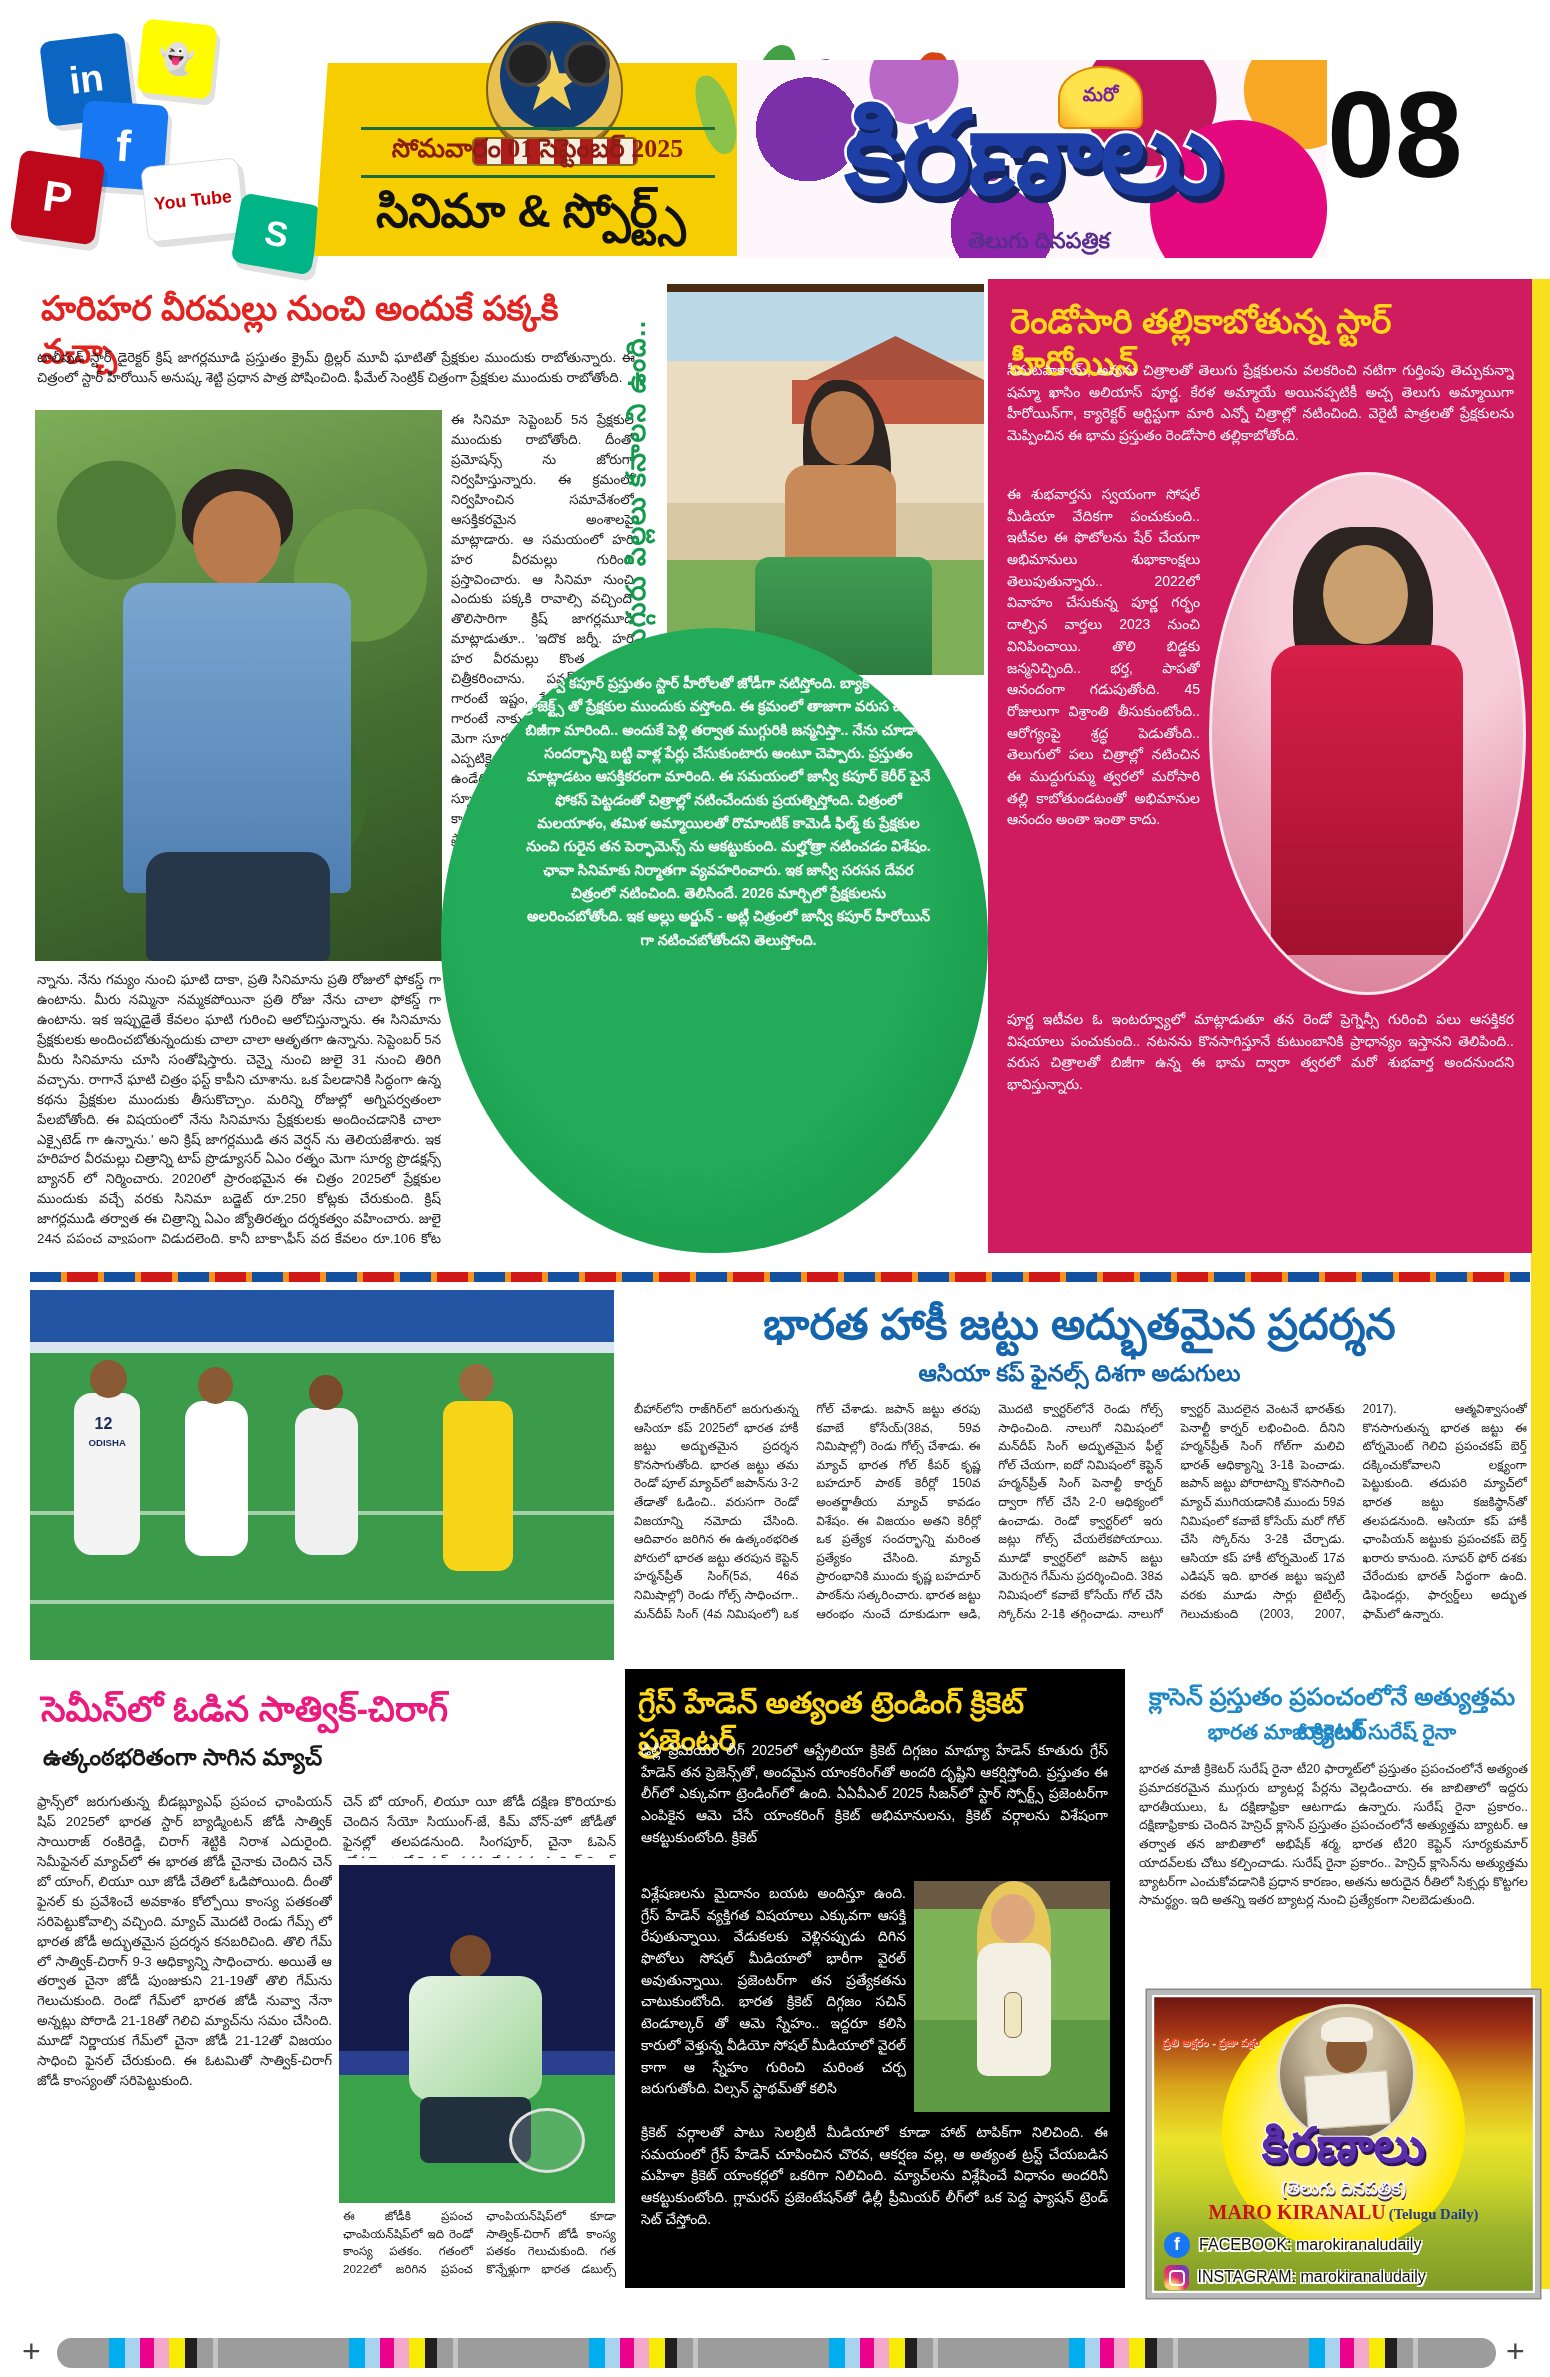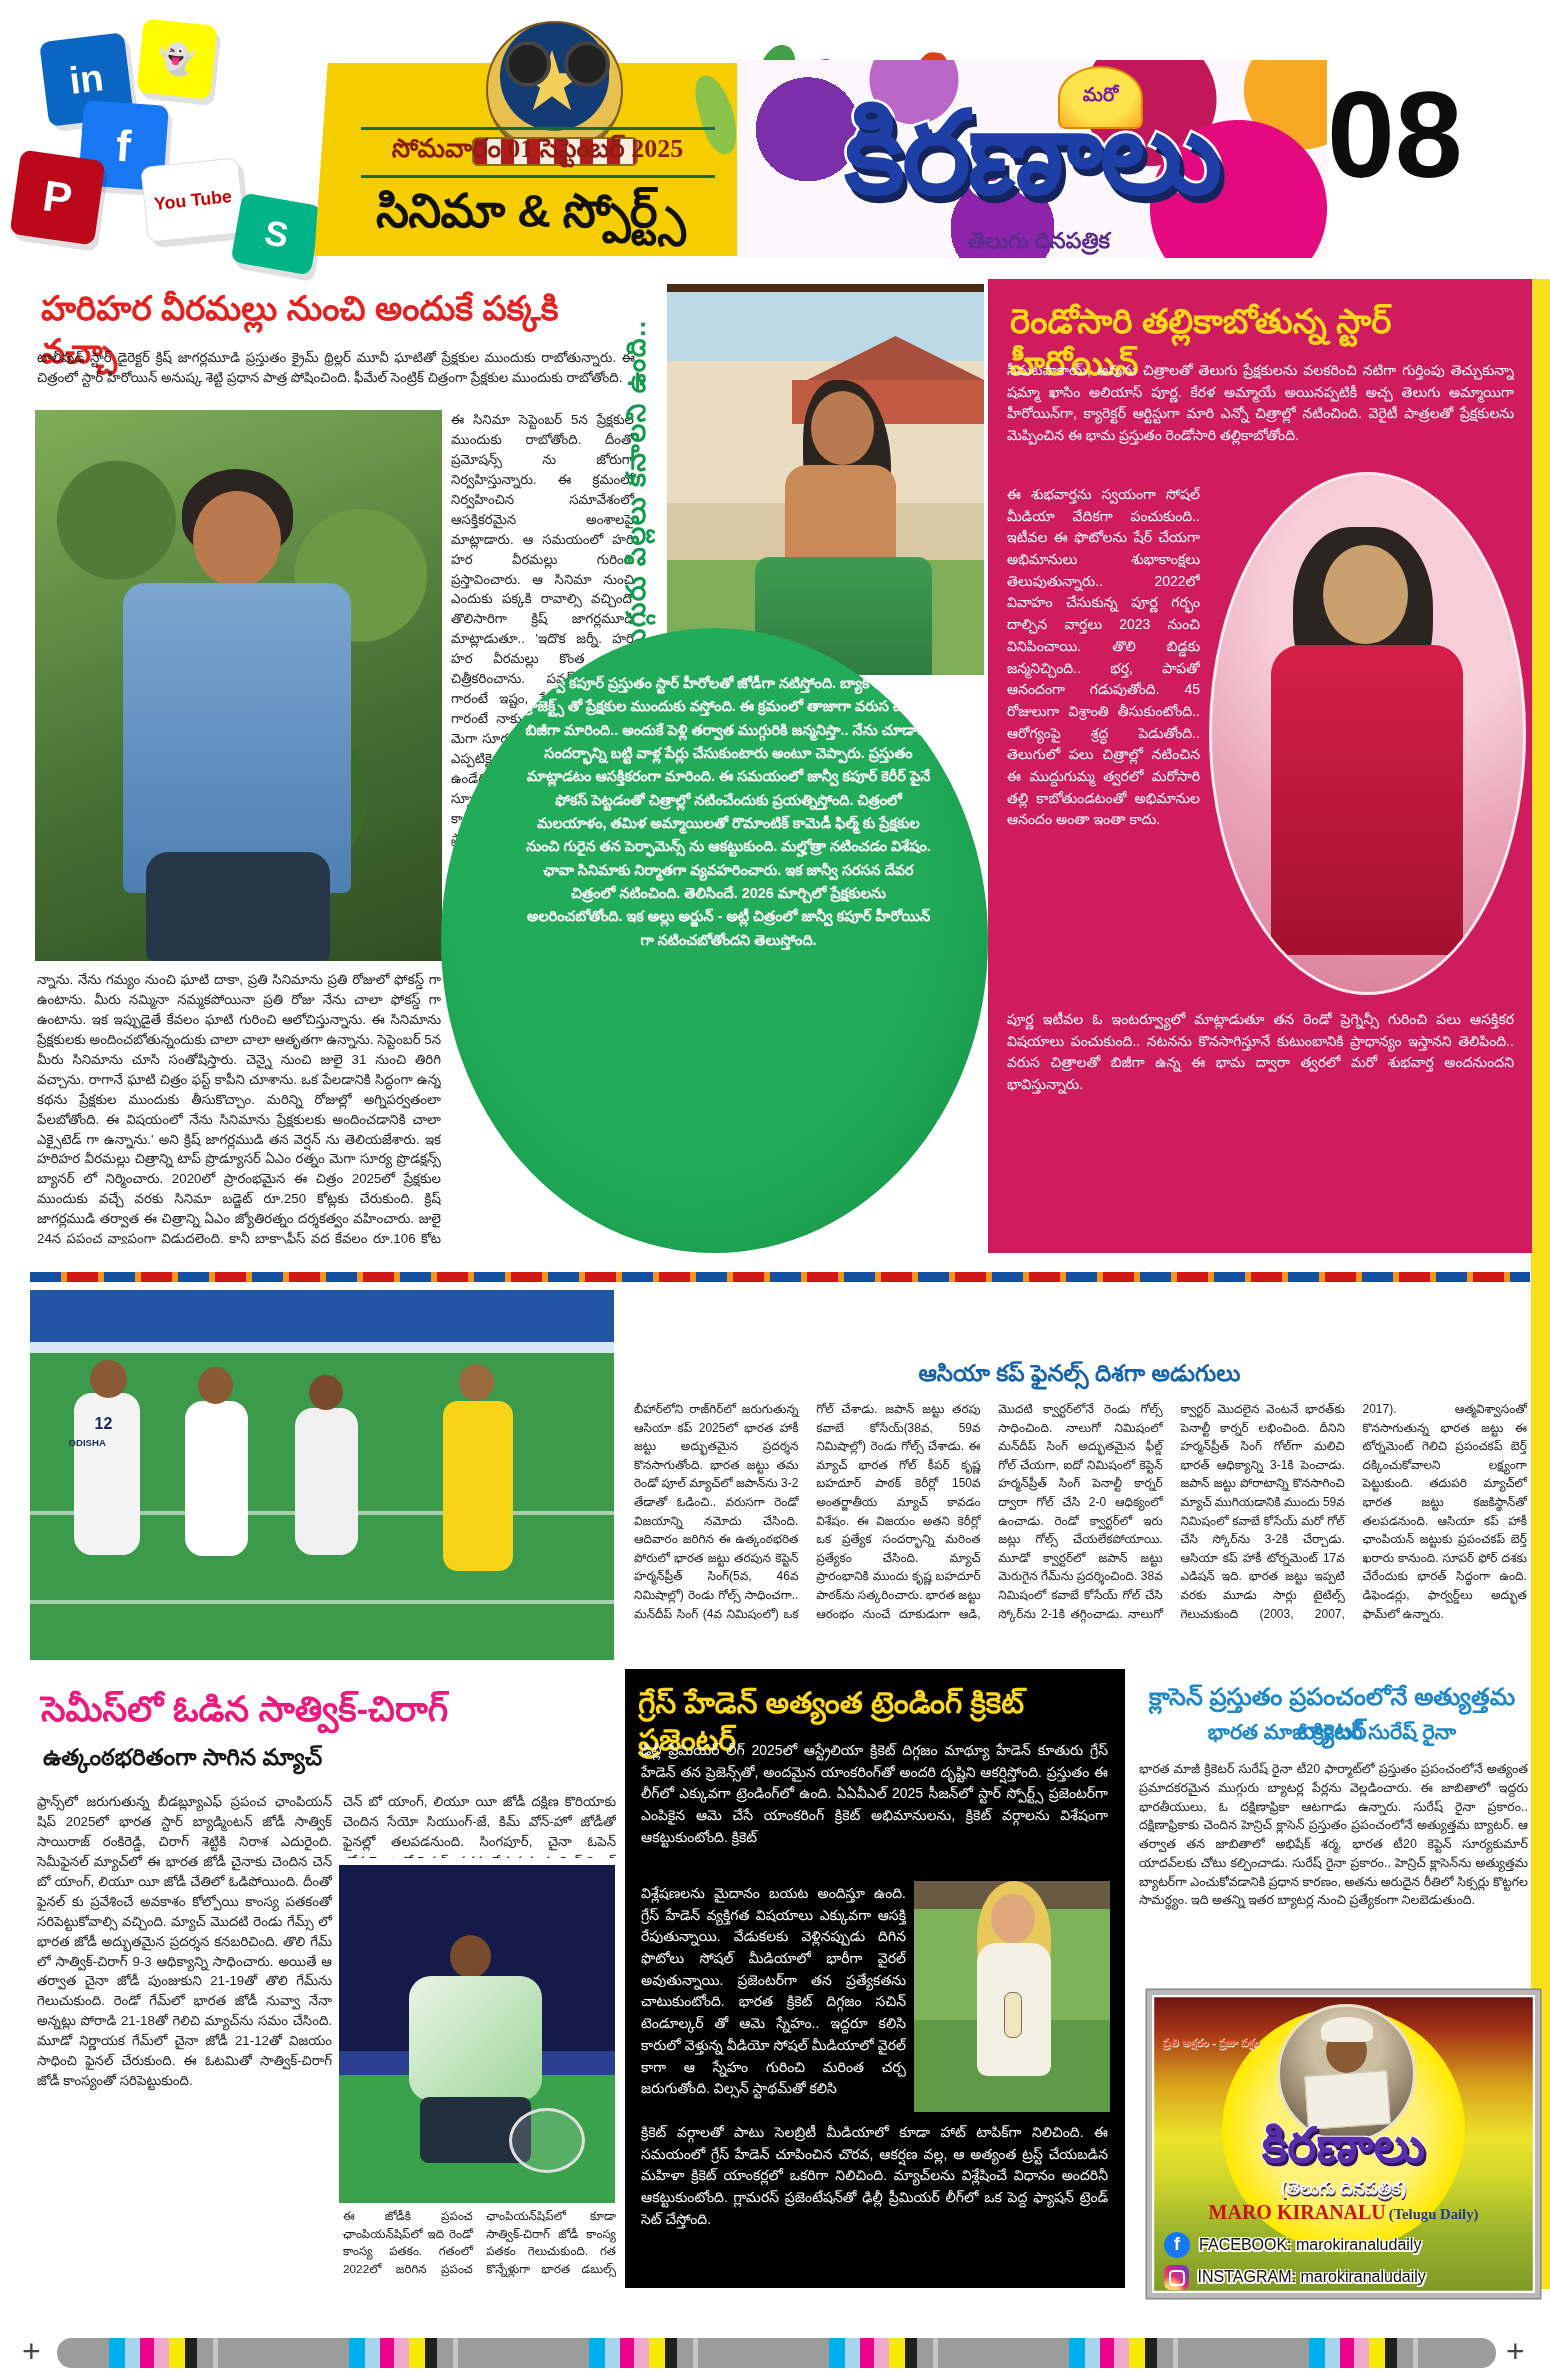--- a/index.html
+++ b/index.html
@@ -191,29 +191,30 @@
     </div>
     <div class="abs jtext white" style="left:19px;top:730px;width:507px;height:221px;font-size:14px;line-height:1.55;">పూర్ణ ఇటీవల ఓ ఇంటర్వ్యూలో మాట్లాడుతూ తన రెండో ప్రెగ్నెన్సీ గురించి పలు ఆసక్తికర విషయాలు పంచుకుంది.. నటనను కొనసాగిస్తూనే కుటుంబానికి ప్రాధాన్యం ఇస్తానని తెలిపింది.. వరుస చిత్రాలతో బిజీగా ఉన్న ఈ భామ ద్వారా త్వరలో మరో శుభవార్త అందనుందని భావిస్తున్నారు.</div>
   </div>
 
   <div class="abs dashstrip" style="left:29.5px;top:1272px;width:1500px;height:10.3px;"></div>
   <div class="photo ph-hockey" style="left:29.5px;top:1290px;width:584px;height:370px;">
     <div class="turfline" style="left:0;top:221px;width:100%;"></div>
     <div class="turfline" style="left:0;top:310px;width:100%;"></div>
     <div class="figure-body" style="left:44px;top:103px;width:66px;height:162px;background:#f4f4f4;border-radius:17.7px;"></div>
     <div class="abs" style="left:65px;top:125px;font-size:16px;font-weight:bold;color:#1a2a5a;">12</div>
-    <div class="abs" style="left:39px;top:147px;font-size:9.6px;font-weight:bold;color:#1a2a5a;">ODISHA</div>
+    <div class="abs" style="left:59px;top:147px;font-size:9.6px;font-weight:bold;color:#1a2a5a;">ODISHA</div>
     <div class="figure-head" style="left:60px;top:70px;width:37px;height:38px;background:#8a5a34;"></div>
     <div class="figure-body" style="left:155px;top:111px;width:63px;height:155px;background:#ffffff;border-radius:17.7px;"></div>
     <div class="figure-head" style="left:168px;top:77px;width:35px;height:37px;background:#8a5a34;"></div>
     <div class="figure-body" style="left:265px;top:118px;width:63px;height:147px;background:#f0f0f0;border-radius:17.7px;"></div>
     <div class="figure-head" style="left:279px;top:85px;width:34px;height:35px;background:#7a4a2c;"></div>
     <div class="figure-body" style="left:413px;top:111px;width:70px;height:170px;background:#f7d417;border-radius:14.7px;"></div>
     <div class="figure-head" style="left:429px;top:74px;width:35px;height:37px;background:#9a6a3e;"></div>
   </div>
+  <div class="abs hl-blue" style="left:632px;top:1299px;width:895px;text-align:center;">భారత హాకీ జట్టు అద్భుతమైన ప్రదర్శన</div>
   <div class="abs sub-blue" style="left:632px;top:1360px;width:895px;">ఆసియా కప్ ఫైనల్స్ దిశగా అడుగులు</div>
   <div class="abs hockey-cols" style="left:634px;top:1400px;width:893px;height:259px;">బీహార్‌లోని రాజ్‌గిర్‌లో జరుగుతున్న ఆసియా కప్ 2025లో భారత హాకీ జట్టు అద్భుతమైన ప్రదర్శన కొనసాగుతోంది. భారత జట్టు తమ రెండో పూల్ మ్యాచ్‌లో జపాన్‌ను 3-2 తేడాతో ఓడించి.. వరుసగా రెండో విజయాన్ని నమోదు చేసింది. ఆదివారం జరిగిన ఈ ఉత్కంఠభరిత పోరులో భారత జట్టు తరపున కెప్టెన్ హర్మన్‌ప్రీత్ సింగ్(5వ, 46వ నిమిషాల్లో) రెండు గోల్స్ సాధించగా.. మన్‌దీప్ సింగ్ (4వ నిమిషంలో) ఒక గోల్ చేశాడు. జపాన్ జట్టు తరపు కవాబే కోసేయ్(38వ, 59వ నిమిషాల్లో) రెండు గోల్స్ చేశాడు. ఈ మ్యాచ్ భారత గోల్ కీపర్ కృష్ణ బహదూర్ పాఠక్ కెరీర్లో 150వ అంతర్జాతీయ మ్యాచ్ కావడం విశేషం. ఈ విజయం అతని కెరీర్లో ఒక ప్రత్యేక సందర్భాన్ని మరింత ప్రత్యేకం చేసింది. మ్యాచ్ ప్రారంభానికి ముందు కృష్ణ బహదూర్ పాఠక్‌ను సత్కరించారు. భారత జట్టు ఆరంభం నుంచే దూకుడుగా ఆడి, మొదటి క్వార్టర్‌లోనే రెండు గోల్స్ సాధించింది. నాలుగో నిమిషంలో మన్‌దీప్ సింగ్ అద్భుతమైన ఫీల్డ్ గోల్ చేయగా, ఐదో నిమిషంలో కెప్టెన్ హర్మన్‌ప్రీత్ సింగ్ పెనాల్టీ కార్నర్ ద్వారా గోల్ చేసి 2-0 ఆధిక్యంలో ఉంచాడు. రెండో క్వార్టర్‌లో ఇరు జట్లు గోల్స్ చేయలేకపోయాయి. మూడో క్వార్టర్‌లో జపాన్ జట్టు మెరుగైన గేమ్‌ను ప్రదర్శించింది. 38వ నిమిషంలో కవాబే కోసేయ్ గోల్ చేసి స్కోర్‌ను 2-1కి తగ్గించాడు. నాలుగో క్వార్టర్ మొదలైన వెంటనే భారత్‌కు పెనాల్టీ కార్నర్ లభించింది. దీనిని హర్మన్‌ప్రీత్ సింగ్ గోల్‌గా మలిచి భారత్ ఆధిక్యాన్ని 3-1కి పెంచాడు. జపాన్ జట్టు పోరాటాన్ని కొనసాగించి మ్యాచ్ ముగియడానికి ముందు 59వ నిమిషంలో కవాబే కోసేయ్ మరో గోల్ చేసి స్కోర్‌ను 3-2కి చేర్చాడు. ఆసియా కప్ హాకీ టోర్నమెంట్ 17వ ఎడిషన్ ఇది. భారత జట్టు ఇప్పటి వరకు మూడు సార్లు టైటిల్స్ గెలుచుకుంది (2003, 2007, 2017). ఆత్మవిశ్వాసంతో కొనసాగుతున్న భారత జట్టు ఈ టోర్నమెంట్ గెలిచి ప్రపంచకప్ బెర్త్ దక్కించుకోవాలని లక్ష్యంగా పెట్టుకుంది. తదుపరి మ్యాచ్‌లో భారత జట్టు కజకిస్థాన్‌తో తలపడనుంది. ఆసియా కప్ హాకీ ఛాంపియన్ జట్టుకు ప్రపంచకప్ బెర్త్ ఖరారు కానుంది. సూపర్ ఫోర్ దశకు చేరేందుకు భారత్ సిద్ధంగా ఉంది. డిఫెండర్లు, ఫార్వర్డ్‌లు అద్భుత ఫామ్‌లో ఉన్నారు.</div>
 
   <div class="abs hl-pink" style="left:41px;top:1688px;width:582px;">సెమీస్‌లో ఓడిన సాత్విక్-చిరాగ్</div>
   <div class="abs sub-black" style="left:43px;top:1744px;width:442px;">ఉత్కంఠభరితంగా సాగిన మ్యాచ్</div>
   <div class="abs jtext body-txt" style="left:37px;top:1792px;width:295px;height:486px;">ఫ్రాన్స్‌లో జరుగుతున్న బీడబ్ల్యూఎఫ్ ప్రపంచ ఛాంపియన్ షిప్ 2025లో భారత స్టార్ బ్యాడ్మింటన్ జోడీ సాత్విక్ సాయిరాజ్ రంకిరెడ్డి, చిరాగ్ శెట్టికి నిరాశ ఎదురైంది. సెమీఫైనల్ మ్యాచ్‌లో ఈ భారత జోడీ చైనాకు చెందిన చెన్ బో యాంగ్, లియూ యీ జోడీ చేతిలో ఓడిపోయింది. దీంతో ఫైనల్ కు ప్రవేశించే అవకాశం కోల్పోయి కాంస్య పతకంతో సరిపెట్టుకోవాల్సి వచ్చింది. మ్యాచ్ మొదటి రెండు గేమ్స్ లో భారత జోడీ అద్భుతమైన ప్రదర్శన కనబరిచింది. తొలి గేమ్ లో సాత్విక్-చిరాగ్ 9-3 ఆధిక్యాన్ని సాధించారు. అయితే ఆ తర్వాత చైనా జోడీ పుంజుకుని 21-19తో తొలి గేమ్‌ను గెలుచుకుంది. రెండో గేమ్‌లో భారత జోడీ నువ్వా నేనా అన్నట్లు పోరాడి 21-18తో గెలిచి మ్యాచ్‌ను సమం చేసింది. మూడో నిర్ణాయక గేమ్‌లో చైనా జోడీ 21-12తో విజయం సాధించి ఫైనల్ చేరుకుంది. ఈ ఓటమితో సాత్విక్-చిరాగ్ జోడీ కాంస్యంతో సరిపెట్టుకుంది.</div>
   <div class="abs jtext body-txt" style="left:343px;top:1792px;width:273px;height:66px;">చెన్ బో యాంగ్, లియూ యీ జోడీ దక్షిణ కొరియాకు చెందిన సేయో సియుంగ్-జే, కిమ్ వోన్-హో జోడీతో ఫైనల్లో తలపడనుంది. సింగపూర్, చైనా ఓపెన్ టోర్నమెంట్లలో ఫైనల్స్ వరకు చేరుకున్న సాత్విక్-చిరాగ్ జోడీ వరుస విజయాలతో వచ్చింది.</div>
   <div class="photo ph-badm" style="left:339px;top:1865px;width:276px;height:338px;">
     <div class="abs" style="left:88px;top:158px;padding:1.5px 5.9px;background:#d01818;color:#fff;font-weight:bold;font-size:14.7px;border-radius:2.9px;"><span>DBS</span></div>
     <div class="figure-head" style="left:111px;top:70px;width:41px;height:43px;background:#7a4a2c;"></div>

